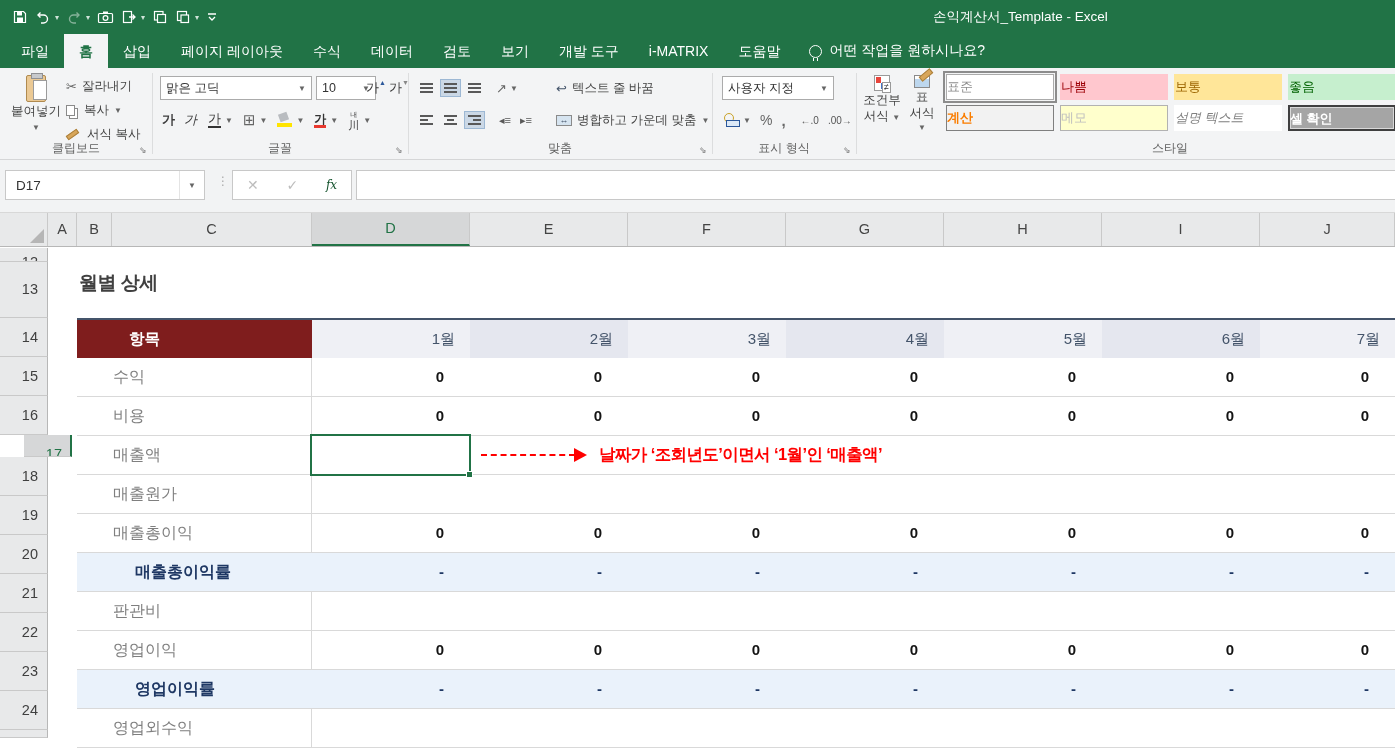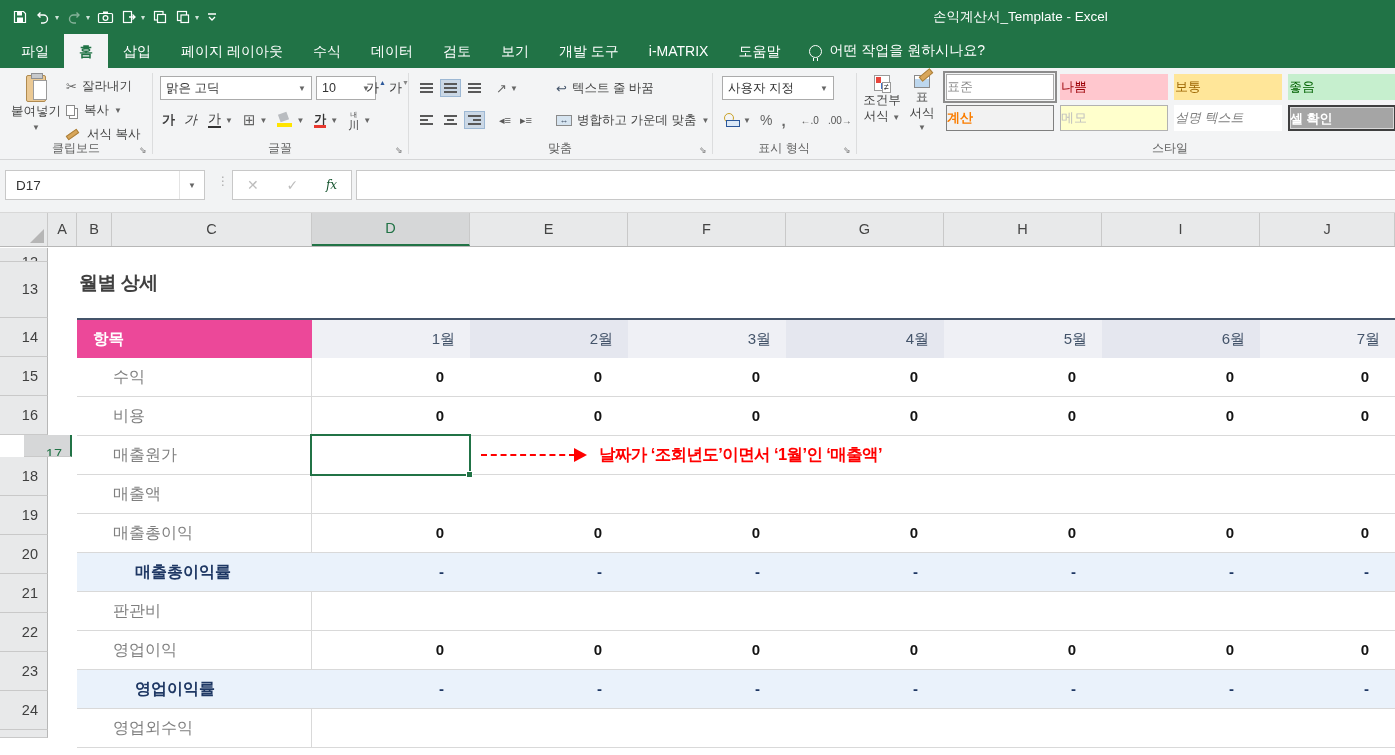--- a/index.html
+++ b/index.html
@@ -108,21 +108,21 @@
   
   .sheetbody{position:absolute;left:0;top:248px;width:100%;height:507px;background:#fff}
   .rowheaders{position:absolute;left:0;top:0;width:48px}
   .rowh{width:48px;background:#E8E9EA;border-bottom:1px solid #C9C9C9;border-right:1px solid #B7B7B7;
         font-size:14.5px;color:#3F3F3F;text-align:right;padding-right:9px;overflow:hidden}
   .rowh.sel{background:#D6D7D8;color:#217346;border-right:2px solid #217346;padding-right:8px}
   .rowh.sliver{height:8px}
   .sheet-title{position:absolute;left:79px;top:22px;font-size:19px;font-weight:700;color:#404040;letter-spacing:-0.5px}
   .xtable{position:absolute;left:77px;top:70px;width:1318px}
   .thead{display:flex;height:40px;border-top:2px solid #44546A}
-  .itemh{width:235px;background:#ec4899;color:#fff;font-weight:700;font-size:15.5px;line-height:38px;padding-left:16px;flex:none}
+  .itemh{width:235px;background:#7f1d1d;color:#fff;font-weight:700;font-size:15.5px;line-height:38px;padding-left:52px;flex:none}
   .mcell{height:100%;line-height:38px;text-align:right;padding-right:15px;color:#44546A;font-size:15px;flex:none}
   .mcell.odd{background:#EFF0F5}.mcell.even{background:#E5E7EF}
   .trow{display:flex;height:39px;border-bottom:1px solid #D9D9D9}
   .lcell{width:235px;padding-left:36px;font-size:16px;color:#7F7F7F;line-height:38px;border-right:1px solid #D9D9D9;flex:none;white-space:nowrap}
   .vcell{line-height:38px;text-align:right;padding-right:26px;font-size:15px;flex:none}
   .trow.data .vcell{font-weight:700;color:#141414}
   .trow.ratio{background:#EAF2FB}
   .trow.ratio .lcell{color:#1F3864;font-weight:700;padding-left:58px;border-right-color:transparent}
   .trow.ratio .vcell{color:#1F3864;font-weight:700}
 
@@ -446,31 +446,31 @@
             <div class="lcell">비용</div>
             <div class="vcell" style="width: 158px;">0</div>
             <div class="vcell" style="width: 158px;">0</div>
             <div class="vcell" style="width: 158px;">0</div>
             <div class="vcell" style="width: 158px;">0</div>
             <div class="vcell" style="width: 158px;">0</div>
             <div class="vcell" style="width: 158px;">0</div>
             <div class="vcell" style="width: 135px;">0</div>
           </div>
           <div class="trow data">
+            <div class="lcell">매출액</div>
+            <div class="vcell" style="width: 158px;"></div>
+            <div class="vcell" style="width: 158px;"></div>
+            <div class="vcell" style="width: 158px;"></div>
+            <div class="vcell" style="width: 158px;"></div>
+            <div class="vcell" style="width: 158px;"></div>
+            <div class="vcell" style="width: 158px;"></div>
+            <div class="vcell" style="width: 135px;"></div>
+          </div>
+          <div class="trow data">
             <div class="lcell">매출원가</div>
-            <div class="vcell" style="width: 158px;"></div>
-            <div class="vcell" style="width: 158px;"></div>
-            <div class="vcell" style="width: 158px;"></div>
-            <div class="vcell" style="width: 158px;"></div>
-            <div class="vcell" style="width: 158px;"></div>
-            <div class="vcell" style="width: 158px;"></div>
-            <div class="vcell" style="width: 135px;"></div>
-          </div>
-          <div class="trow data">
-            <div class="lcell">매출액</div>
             <div class="vcell" style="width: 158px;"></div>
             <div class="vcell" style="width: 158px;"></div>
             <div class="vcell" style="width: 158px;"></div>
             <div class="vcell" style="width: 158px;"></div>
             <div class="vcell" style="width: 158px;"></div>
             <div class="vcell" style="width: 158px;"></div>
             <div class="vcell" style="width: 135px;"></div>
           </div>
           <div class="trow data">
             <div class="lcell">매출총이익</div>

